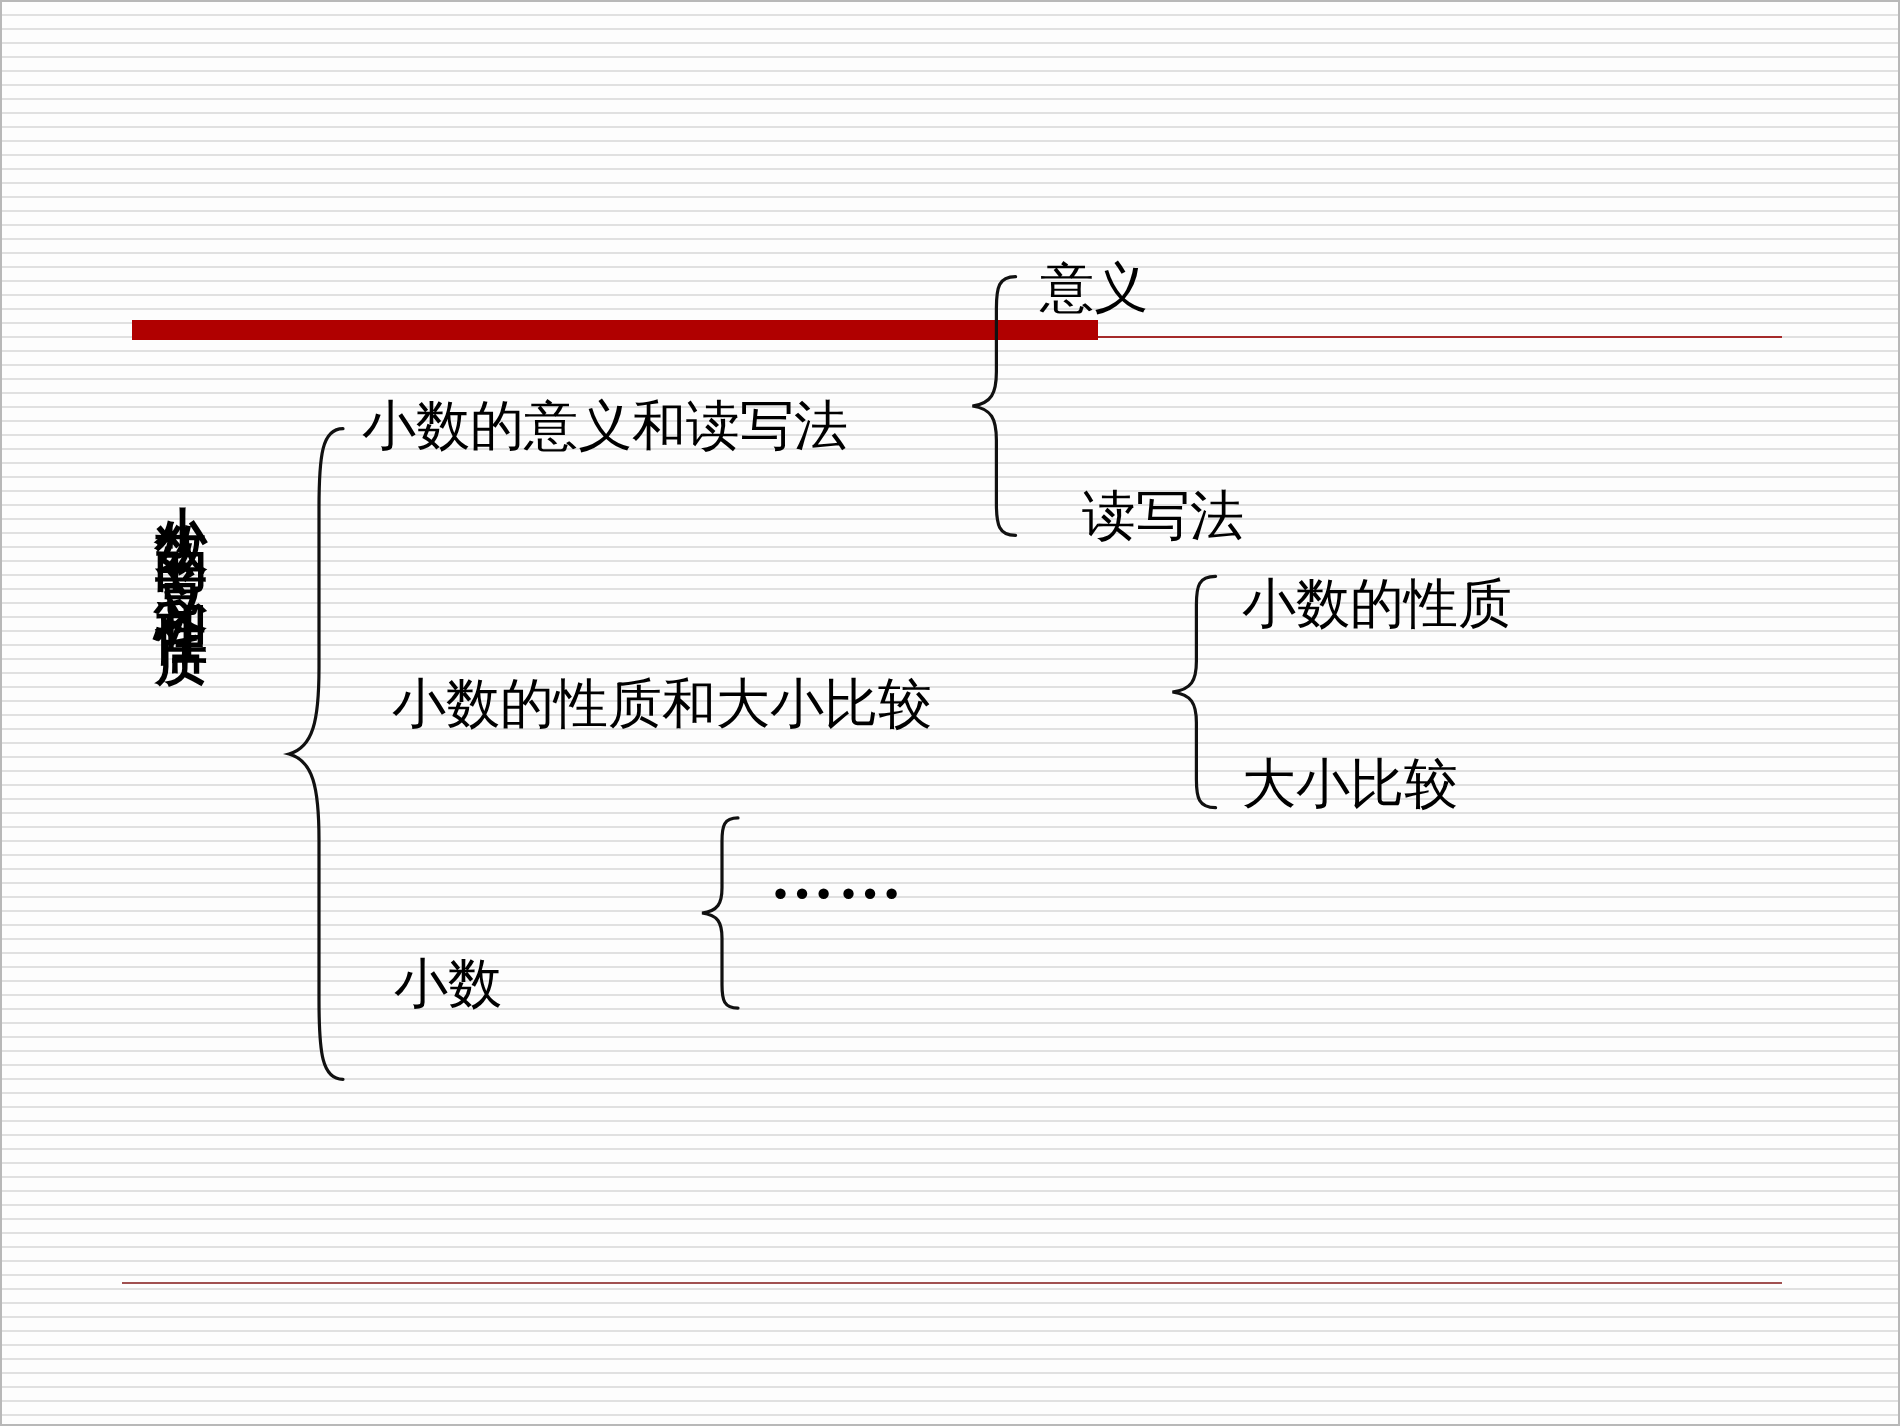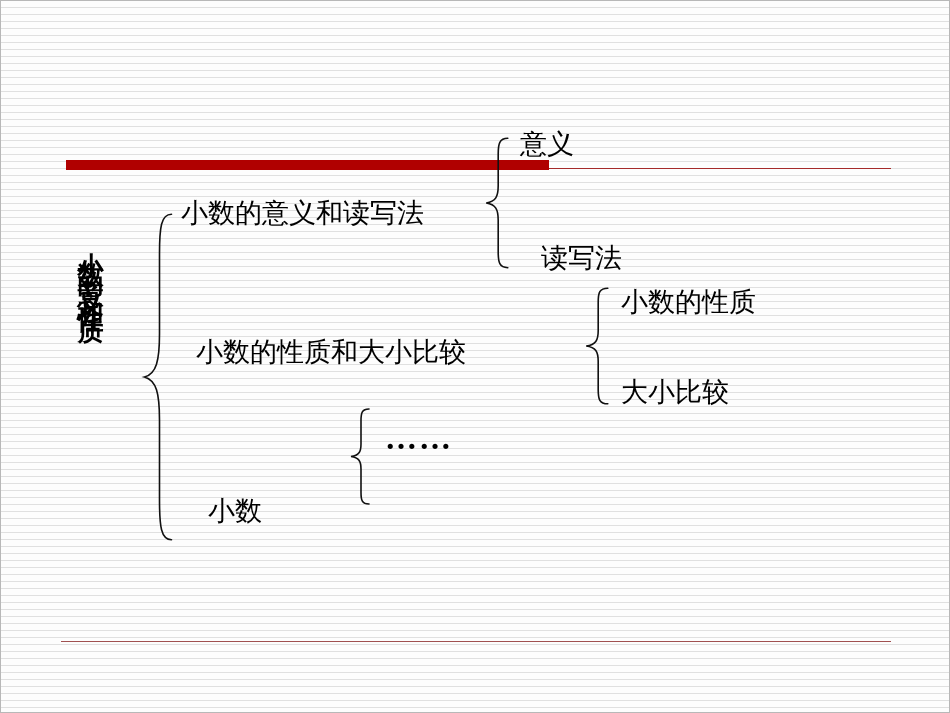--- a/index.html
+++ b/index.html
@@ -77,21 +77,21 @@
 
   .b1-label { left: 180px; top: 197px; }
   .b1-c0    { left: 519px; top: 128px; }
   .b1-c1    { left: 540px; top: 242px; }
 
   .b2-label { left: 195px; top: 336px; }
   .b2-c0    { left: 620px; top: 286px; }
   .b2-c1    { left: 620px; top: 376px; }
 
   .b3-line1 { left: 195px; top: 441px; }
-  .b3-line2 { left: 207px; top: 476px; margin-top: 19px; }
+  .b3-line2 { left: 196px; top: 476px; }
   .b3-c0 {
     left: 384px; top: 419px;
     font-weight: bold;
     font-size: 32px;
     letter-spacing: 2px;
   }
 </style>
 </head>
 <body>
 

